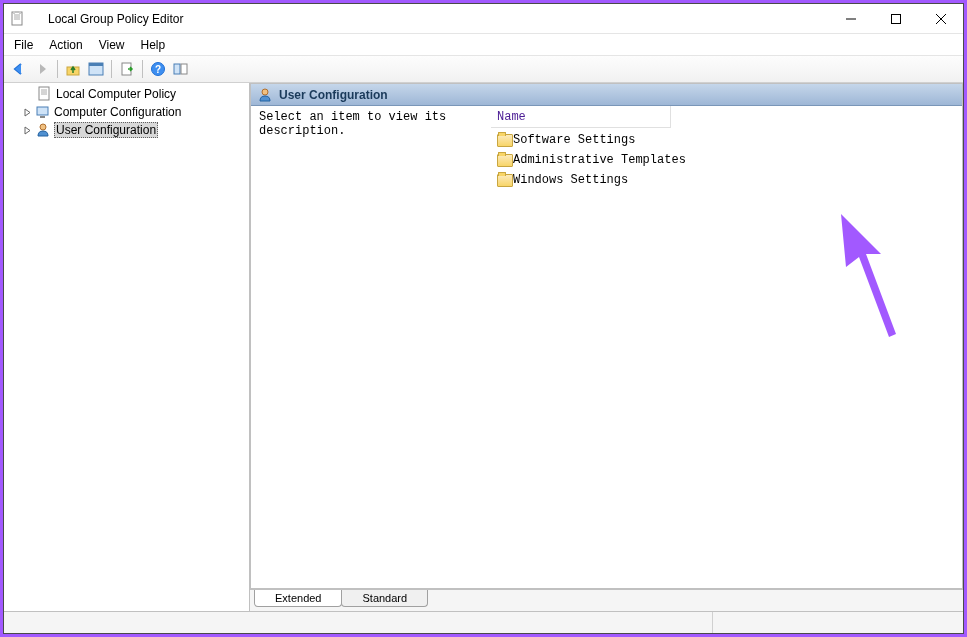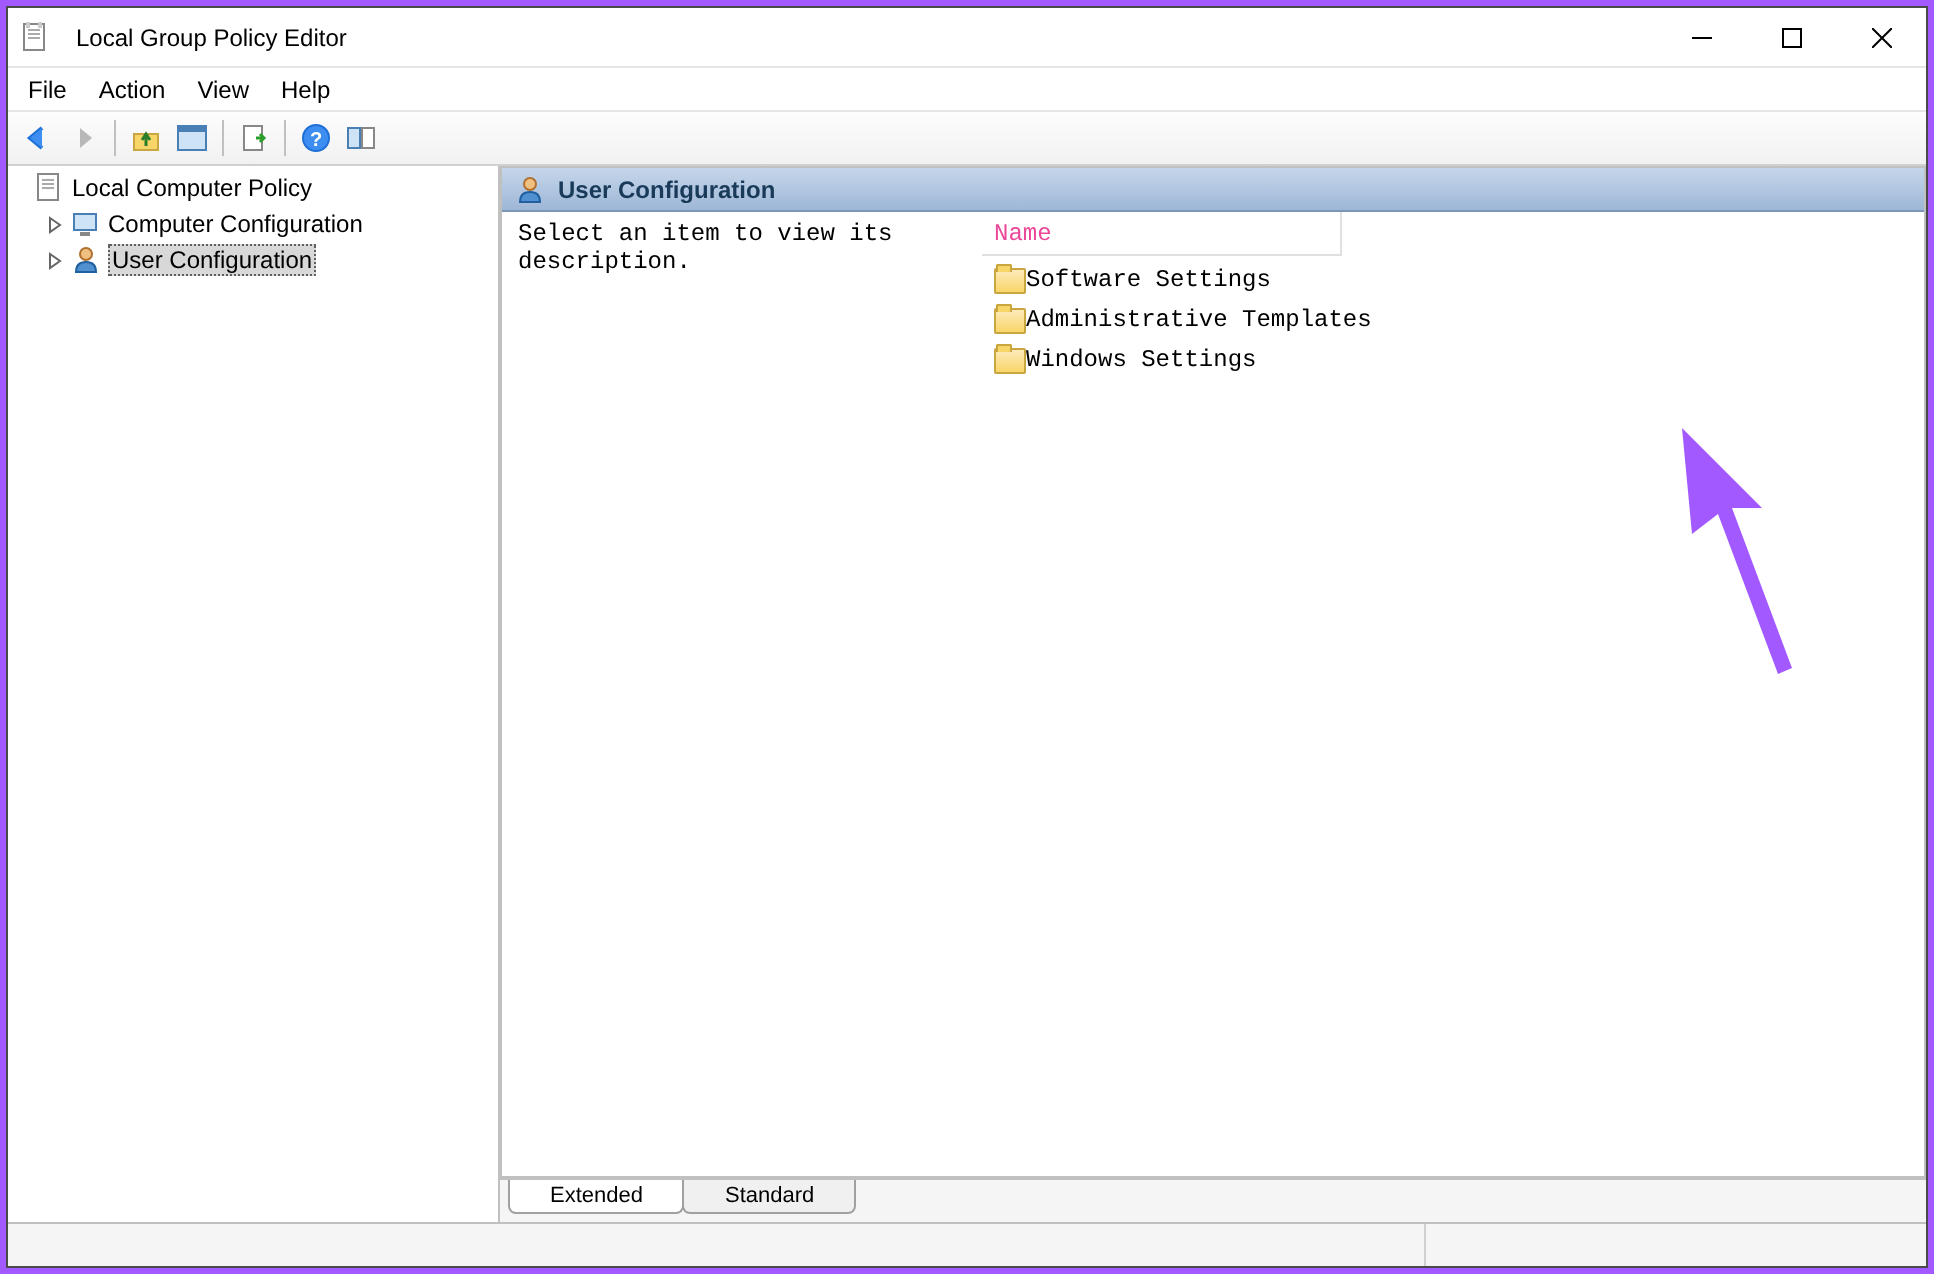--- a/index.html
+++ b/index.html
@@ -27,21 +27,21 @@
       align-items: center;
       padding-left: 6px;
       border-bottom: 1px solid #e5e5e5;
     }
     .titlebar .title-text {
       flex: 1;
       font-size: 12px;
       color: #000;
       display: flex;
       align-items: center;
-      gap: 12px;
+      gap: 22px;
     }
     .win-controls {
       display: flex;
       height: 100%;
     }
     .win-btn {
       width: 45px;
       height: 100%;
       display: flex;
       align-items: center;
@@ -93,21 +93,21 @@
       border-right: 1px solid #c0c0c0;
       background: #fff;
       padding: 2px 0;
       overflow: auto;
     }
     .tree-row {
       display: flex;
       align-items: center;
       height: 18px;
       gap: 3px;
-      padding-left: 0;
+      padding-left: 20px;
       white-space: nowrap;
     }
     .tree-row.level-1 { padding-left: 18px; }
     .tree-row.selected .tree-label {
       background: #d8d8d8;
       border: 1px dotted #606060;
       padding: 0 1px;
     }
     .tree-expand {
       width: 10px;
@@ -157,21 +157,21 @@
       flex: 1;
       padding: 0;
     }
     .list-header {
       height: 22px;
       border-bottom: 1px solid #e0e0e0;
       display: flex;
       align-items: center;
       padding-left: 6px;
       font-size: 12px;
-      color: #ec4899;
+      color: #4c1d95;
       border-right: 1px solid #e0e0e0;
       width: 180px;
     }
     .list-items {
       padding: 2px 0;
     }
     .list-row {
       display: flex;
       align-items: center;
       height: 20px;

